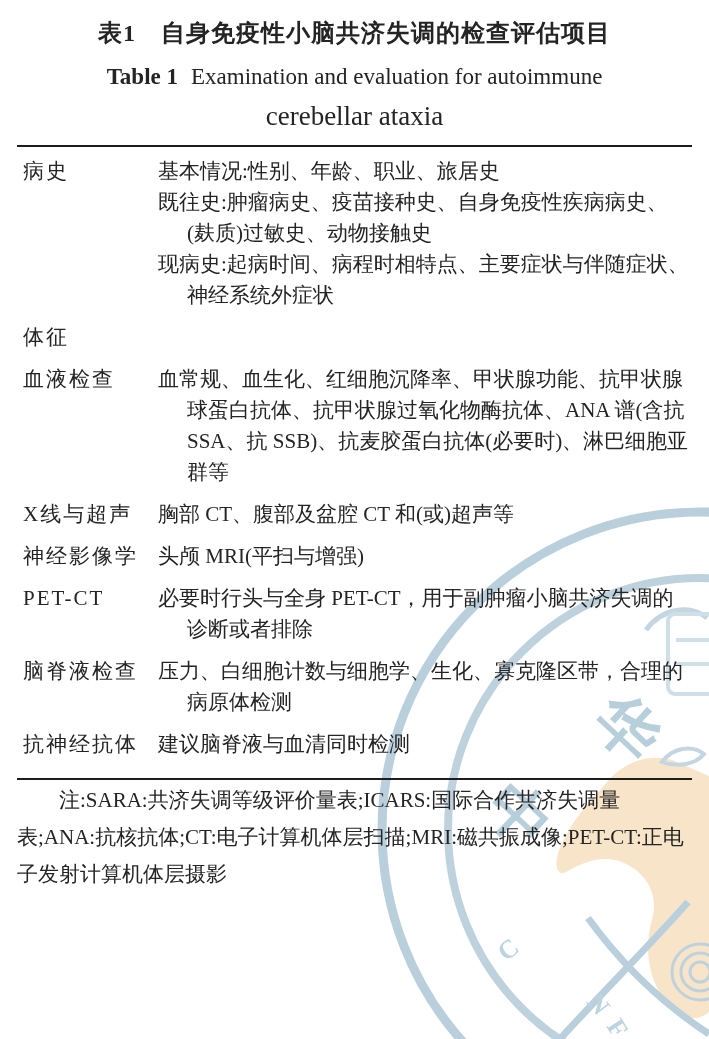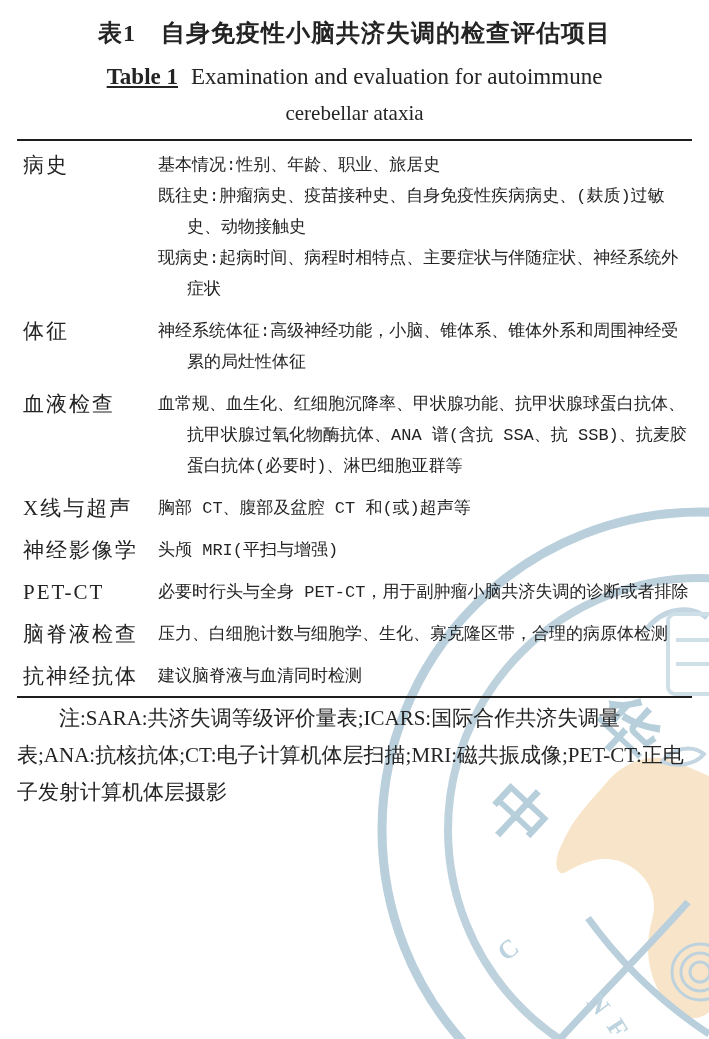--- a/index.html
+++ b/index.html
@@ -24,45 +24,45 @@
     font-weight:bold;
     font-size:24px;
     padding-top:17px;
     letter-spacing:1px;
   }
   .title-en {
     text-align:center;
     font-size:23px;
     margin-top:15px;
   }
-  .title-en .en-label { font-weight:bold; margin-right:13px;text-decoration:underline; }
+  .title-en .en-label { font-weight:bold; margin-right:13px; }
   .title-en2 {
     text-align:center;
-    font-size:21px;
+    font-size:27px;
     margin-top:11px;
   }
   .rule {
     border:none;
     border-top:2px solid #1d1d1d;
     margin:13px 0 0 0;
   }
-  .tbl-body { padding:9px 0 4px 0; }
+  .tbl-body { padding:9px 0 18px 0; }
   .tbl-row { display:flex; margin-bottom:11px; }
   .tbl-row:last-child { margin-bottom:0; }
   .row-label {
     flex:0 0 141px;
     width:141px;
     padding-left:6px;
     box-sizing:border-box;
     font-size:21px;
     line-height:31px;
     letter-spacing:2px;
     white-space:nowrap;
   }
-  .row-content { flex:1; font-size:17px;font-family:Liberation Mono, monospace; }
+  .row-content { flex:1; font-size:21px; }
   .row-content p.item {
     margin:0;
     line-height:31px;
     padding-left:29px;
     text-indent:-29px;
   }
   .note {
     font-size:21px;
     line-height:37px;
     margin:2px 0 0 0;
@@ -133,21 +133,20 @@
       <div class="row-content">
         <p class="item">基本情况:性别、年龄、职业、旅居史</p>
         <p class="item">既往史:肿瘤病史、疫苗接种史、自身免疫性疾病病史、(麸质)过敏史、动物接触史</p>
         <p class="item">现病史:起病时间、病程时相特点、主要症状与伴随症状、神经系统外症状</p>
       </div>
     </div>
 
     <div class="tbl-row">
       <div class="row-label">体征</div>
       <div class="row-content">
-        <p class="item">神经系统体征:高级神经功能，小脑、锥体系、锥体外系和周围神经受累的局灶性体征</p>
       </div>
     </div>
 
     <div class="tbl-row">
       <div class="row-label">血液检查</div>
       <div class="row-content">
         <p class="item">血常规、血生化、红细胞沉降率、甲状腺功能、抗甲状腺球蛋白抗体、抗甲状腺过氧化物酶抗体、ANA 谱(含抗 SSA、抗 SSB)、抗麦胶蛋白抗体(必要时)、淋巴细胞亚群等</p>
       </div>
     </div>
 

